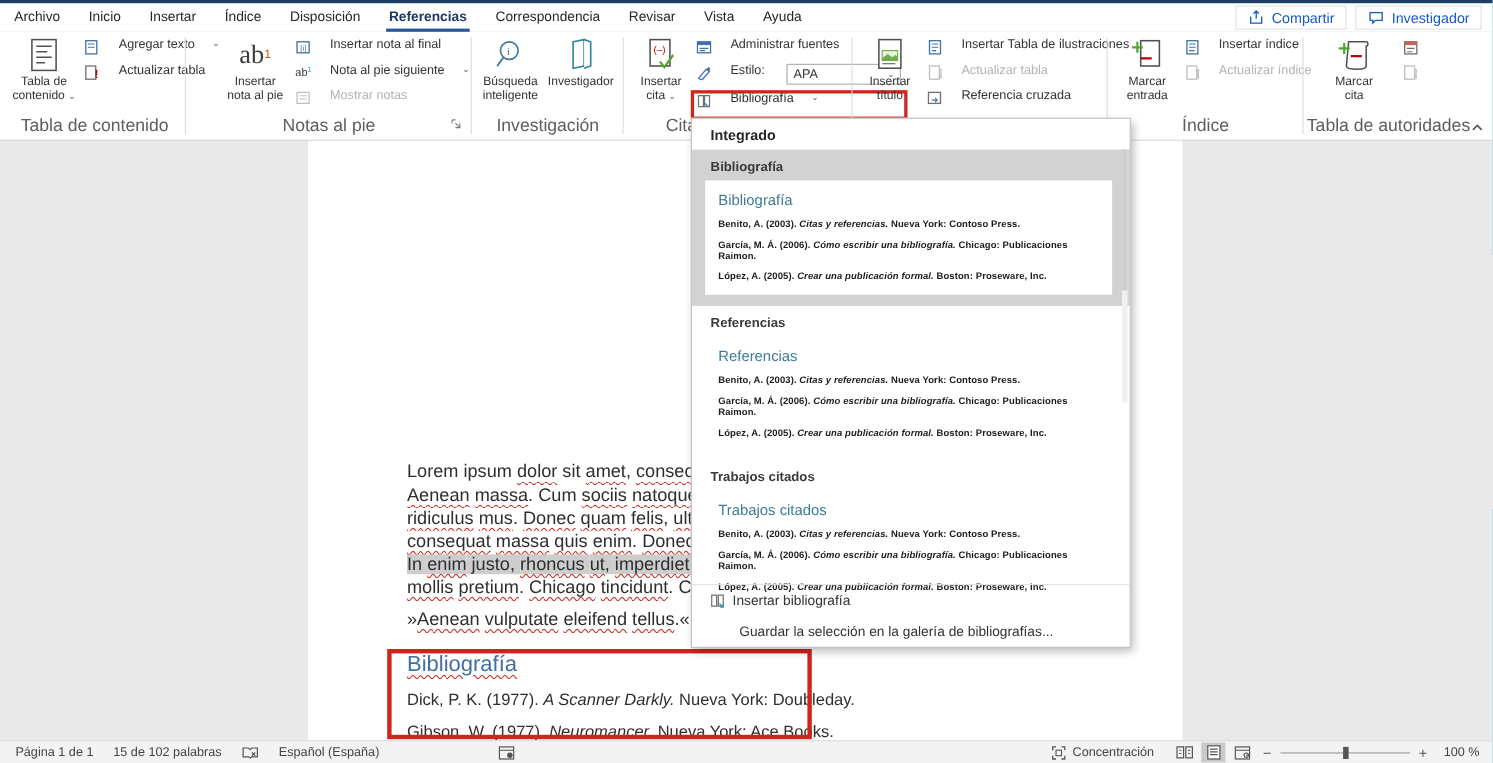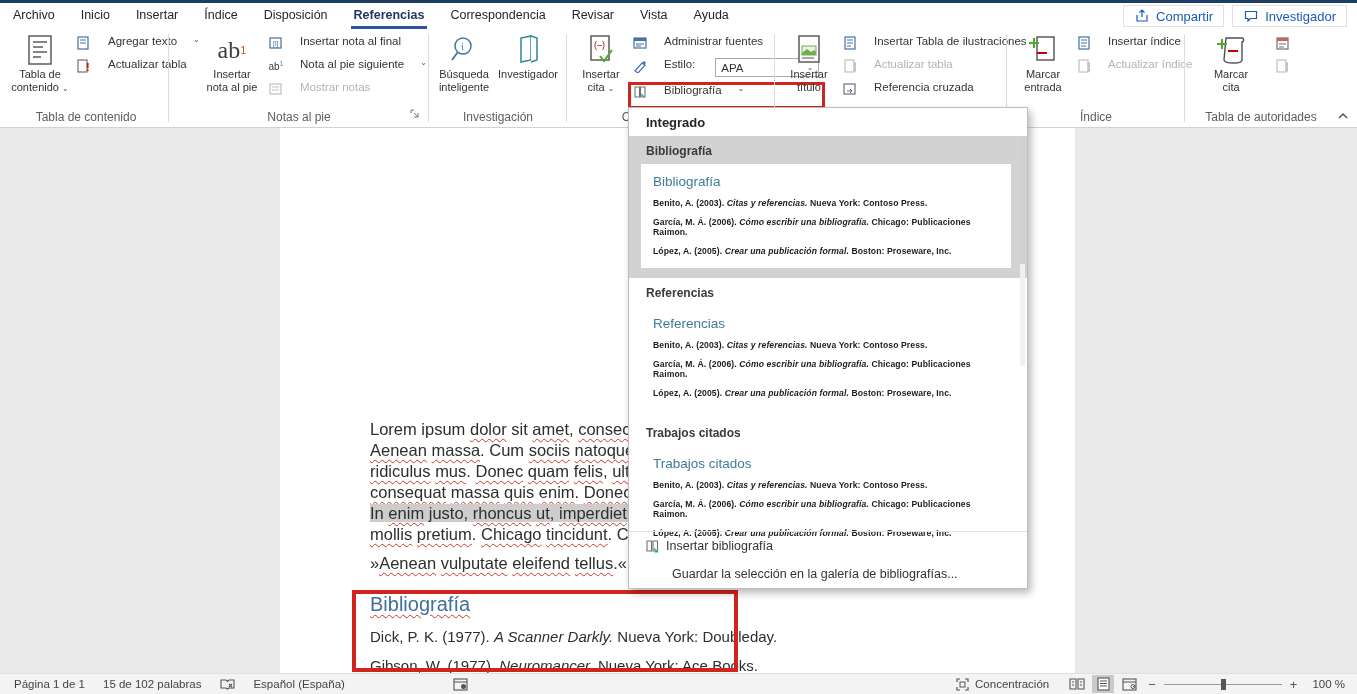--- a/index.html
+++ b/index.html
@@ -21,21 +21,21 @@
   .tabbar-right { margin-left:auto; display:flex; align-items:center; gap:8px; padding-right:10px; }
   .pill-btn { display:flex; align-items:center; gap:6px; font-size:13px; color:#185abd;
     border:1px solid #e1e1e1; padding:2px 10px; background:#fff; }
   .pill-btn svg { display:block; }
 
   
   .ribbon { position:absolute; left:0; top:29px; width:100%; height:99px; background:#fff;
     border-bottom:1px solid #d2d2d2; }
   .rgroup { position:absolute; top:0; height:98px; }
   .rgroup .glabel { position:absolute; bottom:3px; left:0; right:0; text-align:center;
-    font-size:12px; color:#5d5d5d; white-space:nowrap; }
+    font-size:16px; color:#5d5d5d; white-space:nowrap; }
   .gsep { position:absolute; top:5px; width:1px; height:88px; background:#dcdcdc; }
   .bigbtn { position:absolute; top:3px; width:64px; text-align:center; cursor:default; }
   .bigbtn .bicon { height:36px; display:flex; align-items:center; justify-content:center; }
   .bigbtn .blabel { font-size:11px; color:#333; line-height:13px; }
   .chev { font-size:8px; color:#555; }
   .smallcol { position:absolute; top:6px; }
   .srow { display:flex; align-items:flex-start; gap:16px; height:23px; font-size:11.5px;
     color:#333; white-space:nowrap; cursor:default; }
   .srow.disabled { color:#b3b3b3; }
   .srow.disabled svg * { stroke:#c0c0c0 !important; fill:none !important; }

